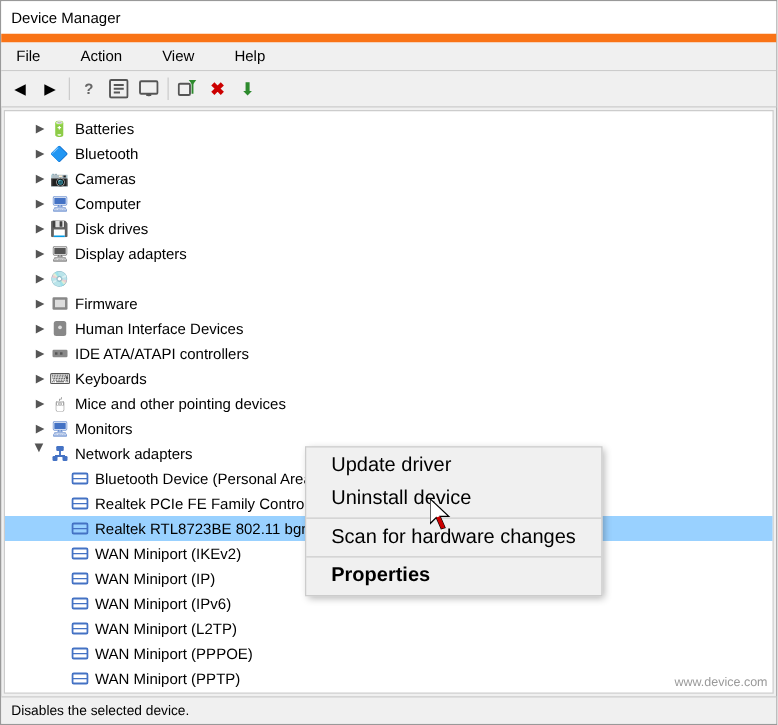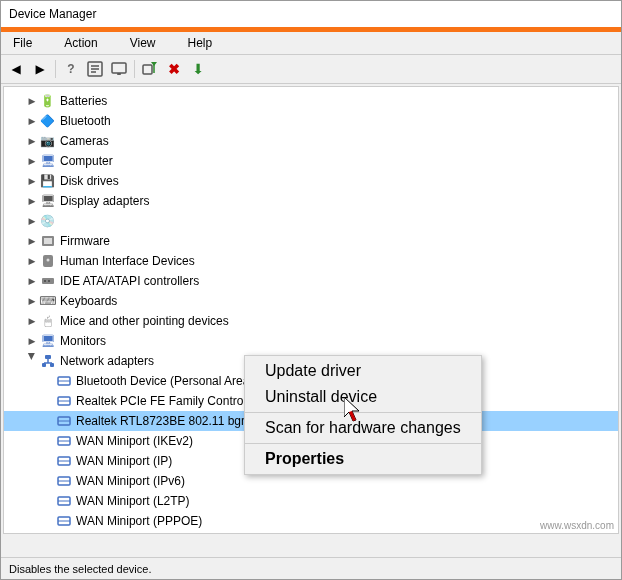--- a/index.html
+++ b/index.html
@@ -19,21 +19,21 @@
       border: 1px solid #999;
       display: flex;
       flex-direction: column;
     }
 
     .title-bar {
       background: #fff;
       padding: 6px 8px;
       font-size: 12px;
       color: #000;
-      border-bottom: 5px solid #f97316;
+      border-bottom: 7px solid #f97316;
       font-weight: normal;
     }
 
     .menu-bar {
       display: flex;
       gap: 16px;
       background: #f0f0f0;
       padding: 2px 4px;
       border-bottom: 1px solid #ccc;
     }
@@ -129,21 +129,20 @@
 
     .status-bar {
       background: #f0f0f0;
       border-top: 1px solid #ccc;
       padding: 2px 8px;
       font-size: 11px;
       color: #000;
       display: flex;
       align-items: center;
       height: 22px;
-      margin-top: 21px;
     }
 
     
     .context-menu {
       position: absolute;
       background: #f0f0f0;
       border: 1px solid #ccc;
       box-shadow: 2px 2px 6px rgba(0,0,0,0.3);
       z-index: 100;
       min-width: 200px;
@@ -467,19 +466,19 @@
       </div>
     </div>
 
     <div class="cursor-overlay" style="top:310px; left:340px;">
       <svg width="24" height="28" viewBox="0 0 24 28">
         <polygon points="0,0 0,20 5,15 9,24 12,23 8,14 15,14" fill="white" stroke="black" stroke-width="1"></polygon>
         <polygon points="5,15 9,24 12,23 8,14" fill="#cc0000"></polygon>
       </svg>
     </div>
 
-    <div class="watermark">www.wsxdn.com</div>
+    <div class="watermark">www.device.com</div>
   </div>
 
   <div class="status-bar">
     <span>Disables the selected device.</span>
   </div>
 </div>
 
 </body></html>

